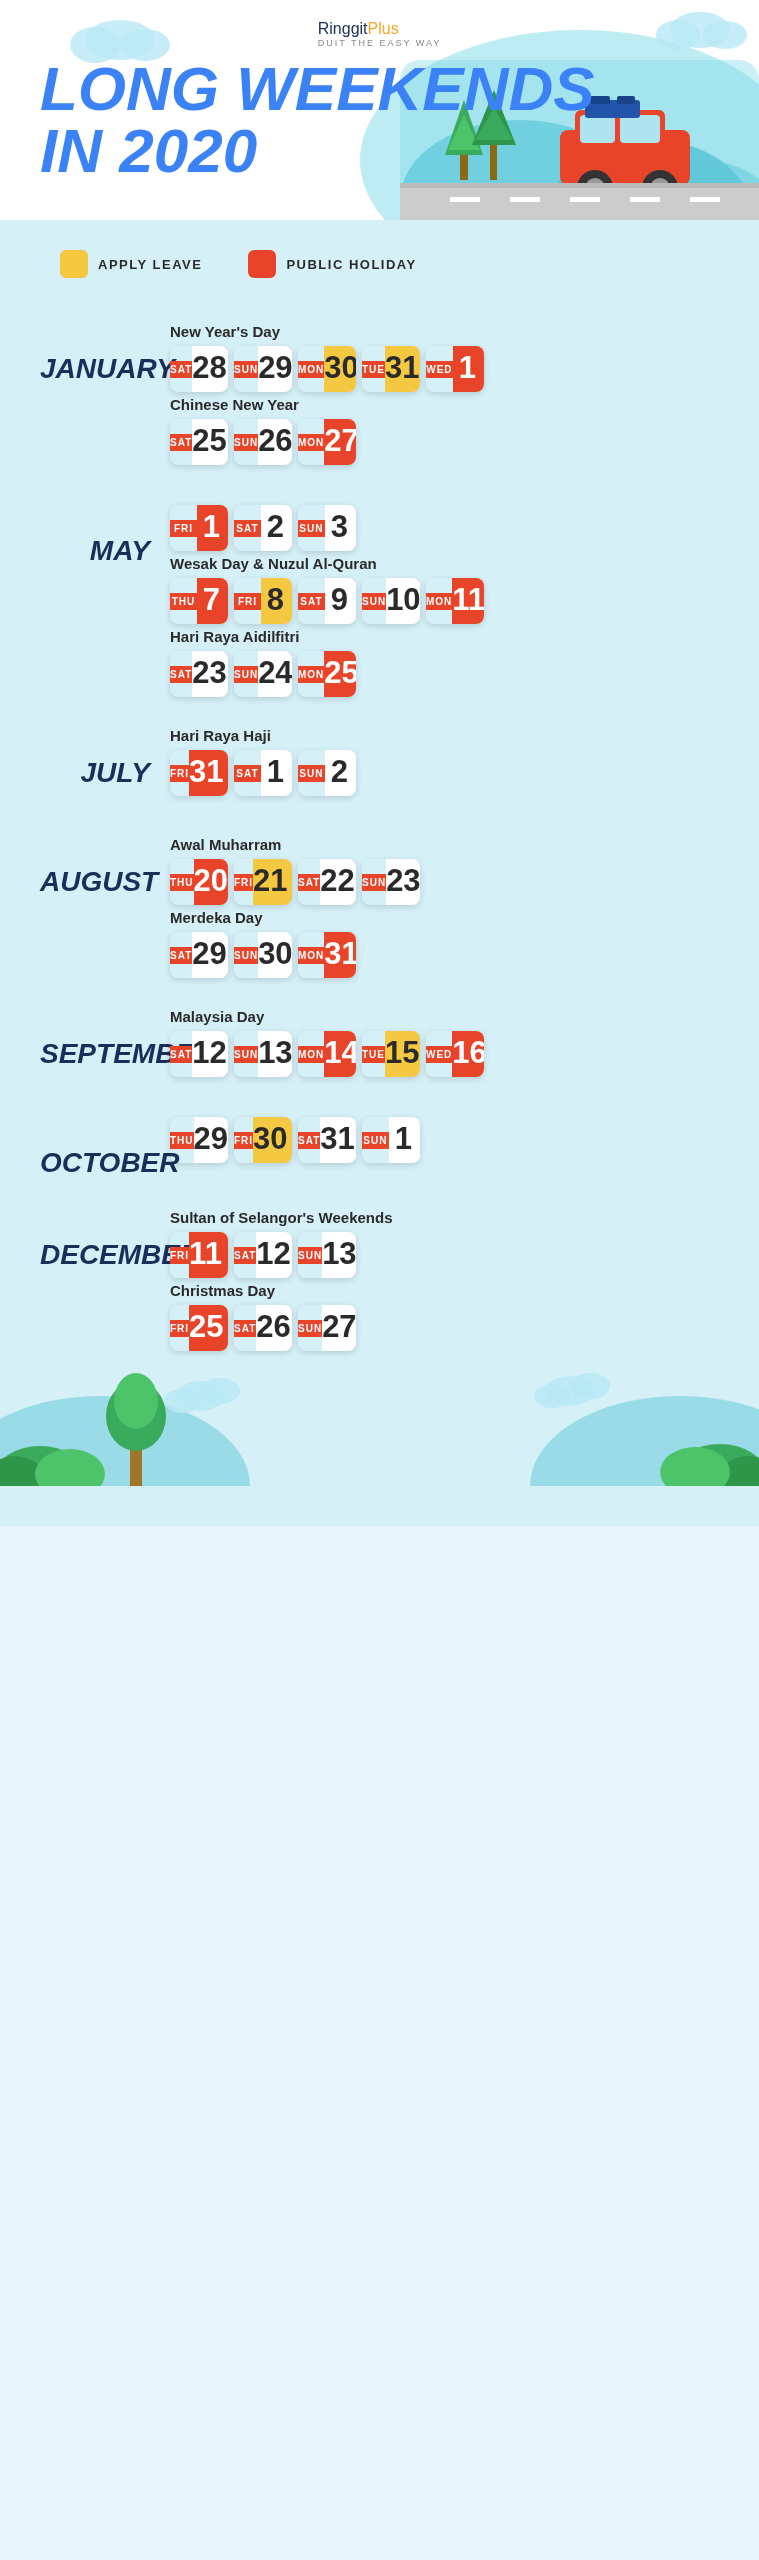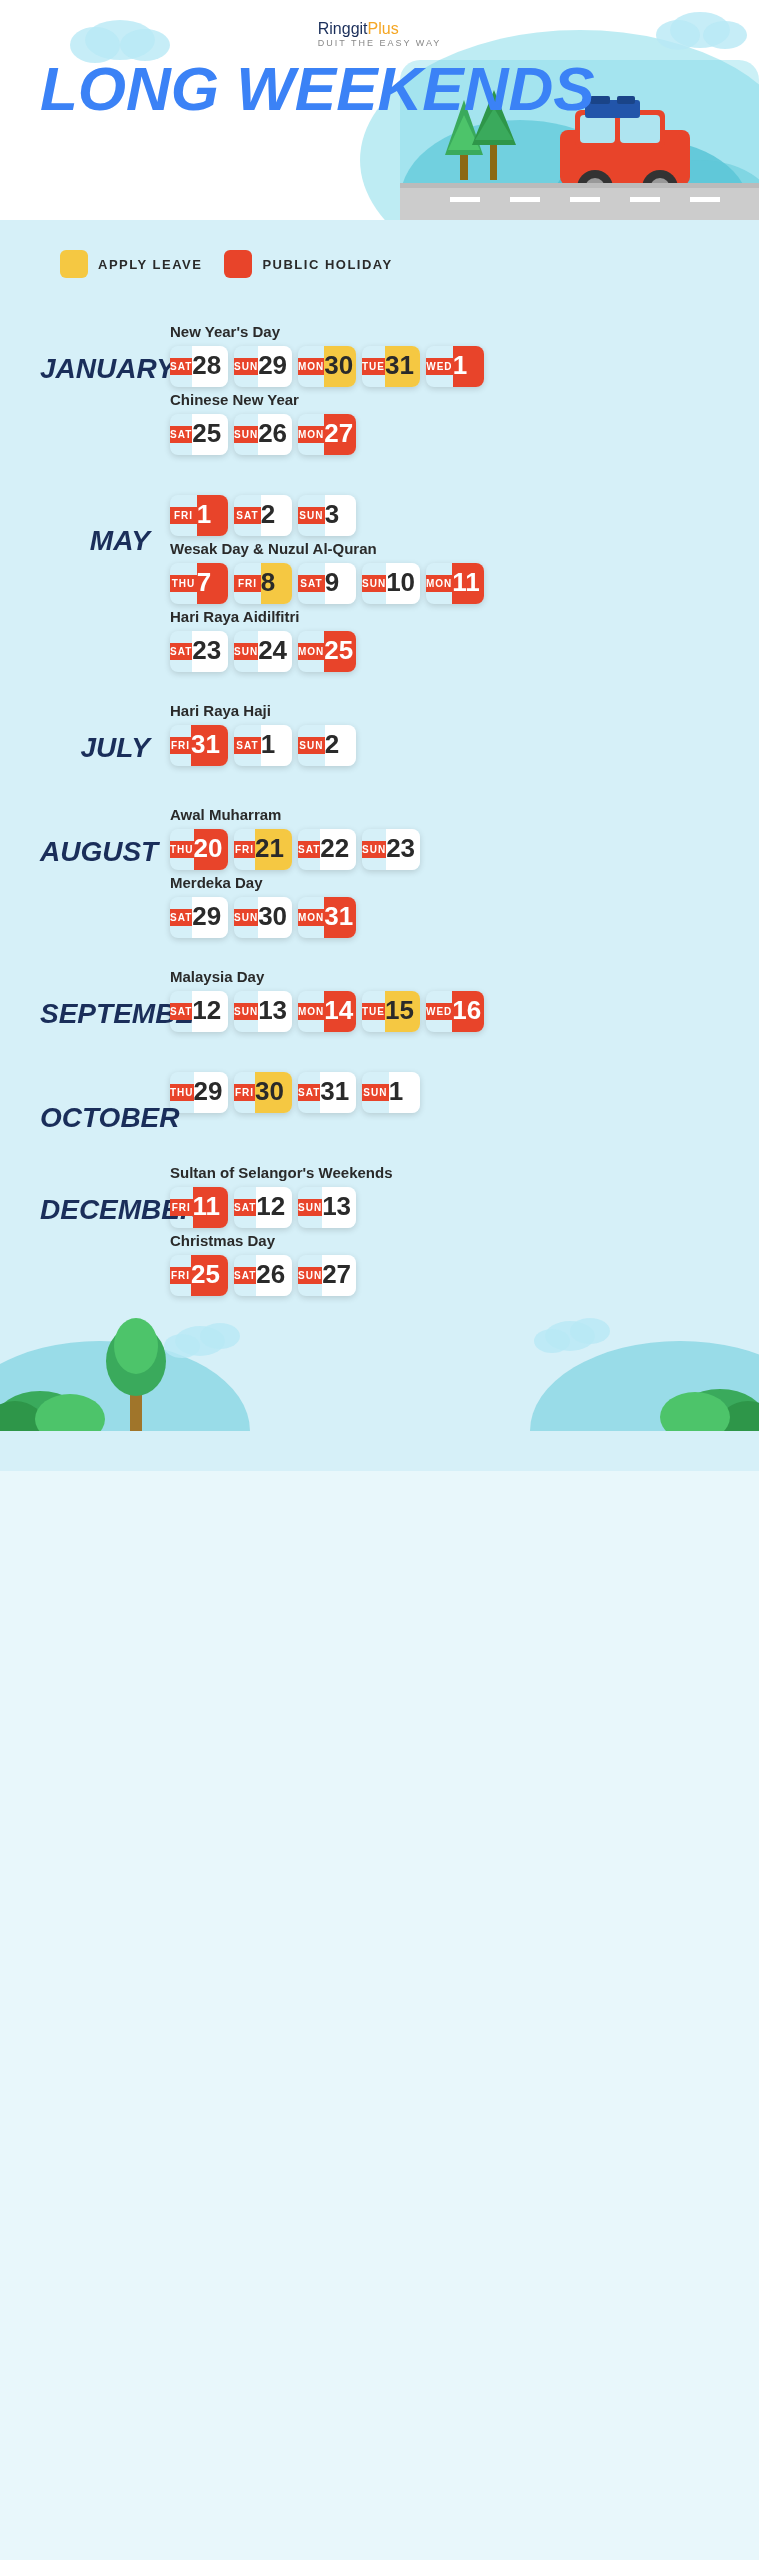--- a/index.html
+++ b/index.html
@@ -48,21 +48,21 @@
     
     .content {
       background: #d6f0f8;
       padding: 20px 0 40px 0;
     }
 
     
     .legend {
       display: flex;
       align-items: flex-end;
-      gap: 22px;
+      gap: 46px;
       padding: 10px 60px 30px 60px;
     }
     .legend-item {
       display: flex;
       align-items: center;
       gap: 10px;
     }
     .legend-box {
       width: 28px;
       height: 28px;
@@ -134,22 +134,22 @@
       text-align: center;
       font-size: 10px;
       font-weight: 800;
       letter-spacing: 1px;
       padding: 3px 0;
       color: white;
       text-transform: uppercase;
     }
     .day-card-number {
       width: 100%;
-      text-align: left;
-      font-size: 26px;
+      text-align: right;
+      font-size: 31px;
       font-weight: 900;
       padding: 4px 8px 6px 0;
       font-family: 'Arial Black', sans-serif;
     }
 
     .card-yellow .day-card-header { background: #e8442a; }
     .card-yellow .day-card-number { background: #f5c842; color: #2a2a2a; }
 
     .card-orange .day-card-header { background: #e8442a; }
     .card-orange .day-card-number { background: #e8442a; color: white; }
@@ -224,20 +224,21 @@
     <div class="header-logo">
       <div>
         <div>
           <span class="logo-ringgit">Ringgit</span><span class="logo-plus">Plus</span>
         </div>
         <span class="logo-tagline">DUIT THE EASY WAY</span>
       </div>
     </div>
     <div class="header-title">
       <span>Long Weekends</span><br>
+      <span>in 2020</span>
     </div>
   </div>
 </div>
 
 <div class="content">
 
   <div class="legend">
     <div class="legend-item">
       <div class="legend-box legend-box-yellow"></div>
       <span class="legend-label">Apply Leave</span>

